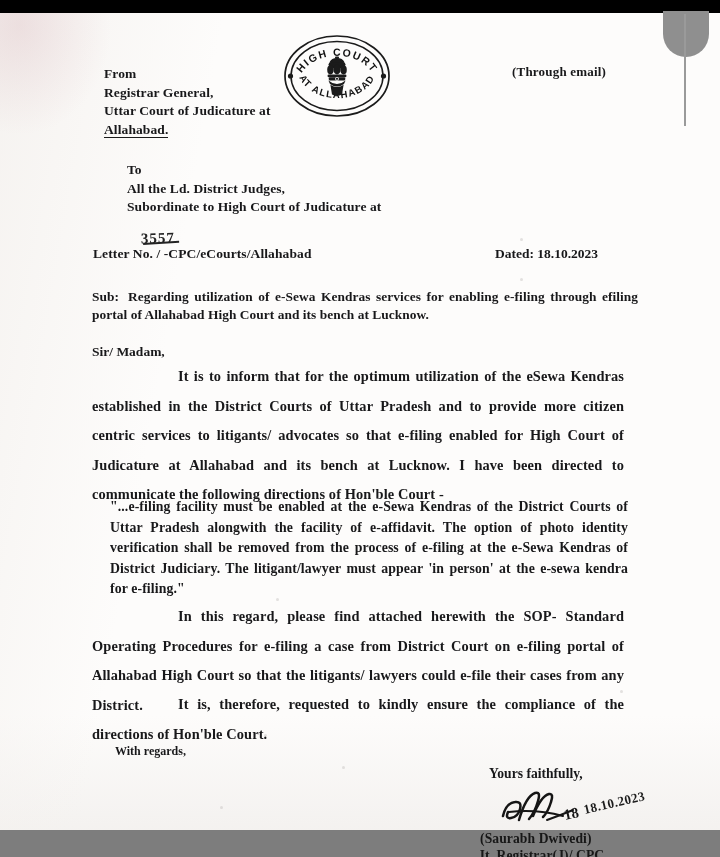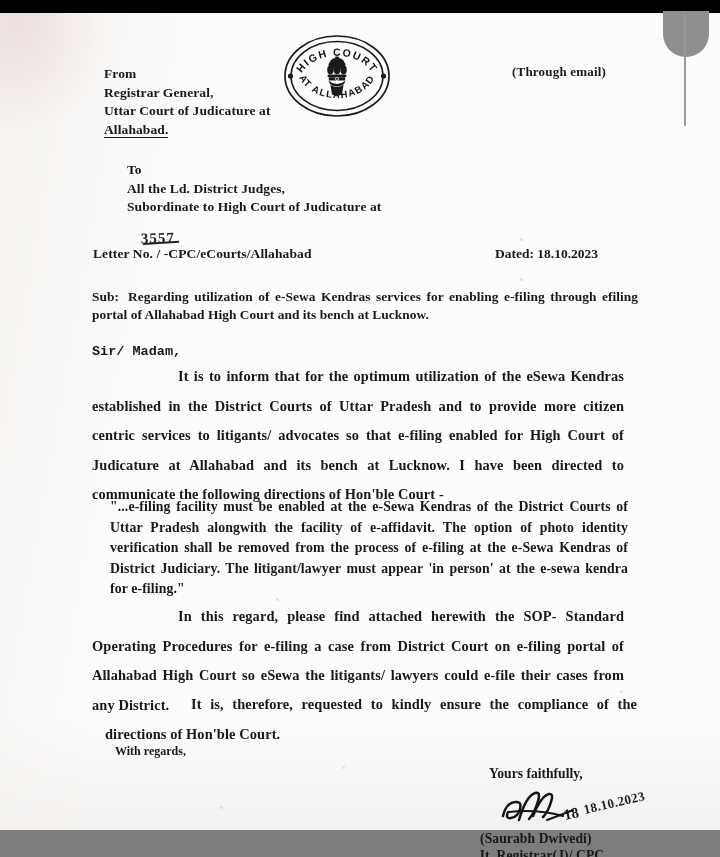--- a/index.html
+++ b/index.html
@@ -76,21 +76,21 @@
   }
 
   .dated{ font-weight:bold; font-size:13.5px; }
 
   .subject{
     font-weight:bold; font-size:13.4px; line-height:18px;
     width:546px; text-align:justify; letter-spacing:.05px;
   }
   .subject .sub-label{ margin-right:9px;margin-top:9px; }
 
-  .salute{ font-weight:bold; font-size:13.5px;font-family:Liberation Mono, monospace; }
+  .salute{ font-weight:bold; font-size:13.5px; }
 
   .para{
     font-size:14.4px; line-height:29.5px;
     width:532px; text-align:justify;
     font-weight:600; letter-spacing:.1px;
     text-indent:86px;
   }
 
   .quote{
     font-weight:bold; font-size:13.8px; line-height:20.5px;
@@ -200,23 +200,23 @@
   <div class="blk subject" style="top:288px; left:92px;">
     <span class="sub-label">Sub:</span><span>Regarding utilization of e-Sewa Kendras services for enabling e-filing through efiling portal of Allahabad High Court and its bench at Lucknow.</span>
   </div>
 
   <div class="blk salute" style="top:344px; left:92px;">Sir/ Madam,</div>
 
   <div class="blk para" style="top:362px; left:92px;">It is to inform that for the optimum utilization of the eSewa Kendras established in the District Courts of Uttar Pradesh and to provide more citizen centric services to litigants/ advocates so that e-filing enabled for High Court of Judicature at Allahabad and its bench at Lucknow. I have been directed to communicate the following directions of Hon'ble Court -</div>
 
   <div class="blk quote" style="top:497px; left:110px;">"...e-filing facility must be enabled at the e-Sewa Kendras of the District Courts of Uttar Pradesh alongwith the facility of e-affidavit. The option of photo identity verification shall be removed from the process of e-filing at the e-Sewa Kendras of District Judiciary. The litigant/lawyer must appear 'in person' at the e-sewa kendra for e-filing."</div>
 
-  <div class="blk para" style="top:602px; left:92px;">In this regard, please find attached herewith the SOP- Standard Operating Procedures for e-filing a case from District Court on e-filing portal of Allahabad High Court so eSewa the litigants/ lawyers could e-file their cases from any District.</div>
-
-  <div class="blk para" style="top:690px; left:92px;margin-left:13px;">It is, therefore, requested to kindly ensure the compliance of the directions of Hon'ble Court.</div>
+  <div class="blk para" style="top:602px; left:92px;">In this regard, please find attached herewith the SOP- Standard Operating Procedures for e-filing a case from District Court on e-filing portal of Allahabad High Court so that the litigants/ lawyers could e-file their cases from any District.</div>
+
+  <div class="blk para" style="top:690px; left:92px;">It is, therefore, requested to kindly ensure the compliance of the directions of Hon'ble Court.</div>
 
   <div class="blk regards" style="top:744px; left:115px;">With regards,</div>
 
   <div class="blk yours" style="top:766px; left:474px;">Yours faithfully,</div>
 
   <div class="signature">
     <svg width="120" height="40" viewBox="0 0 120 40">
       <g fill="none" stroke="#151515" stroke-width="2.5" stroke-linecap="round">
         <path d="M 6 30 q 3 -13 12 -14 q 7 -1 5 7 q -2 8 -9 9 q -6 1 -3 -6"></path>
         <path d="M 22 34 q 7 -24 16 -27 q 6 -2 3 8 q -3 11 -9 18"></path>

